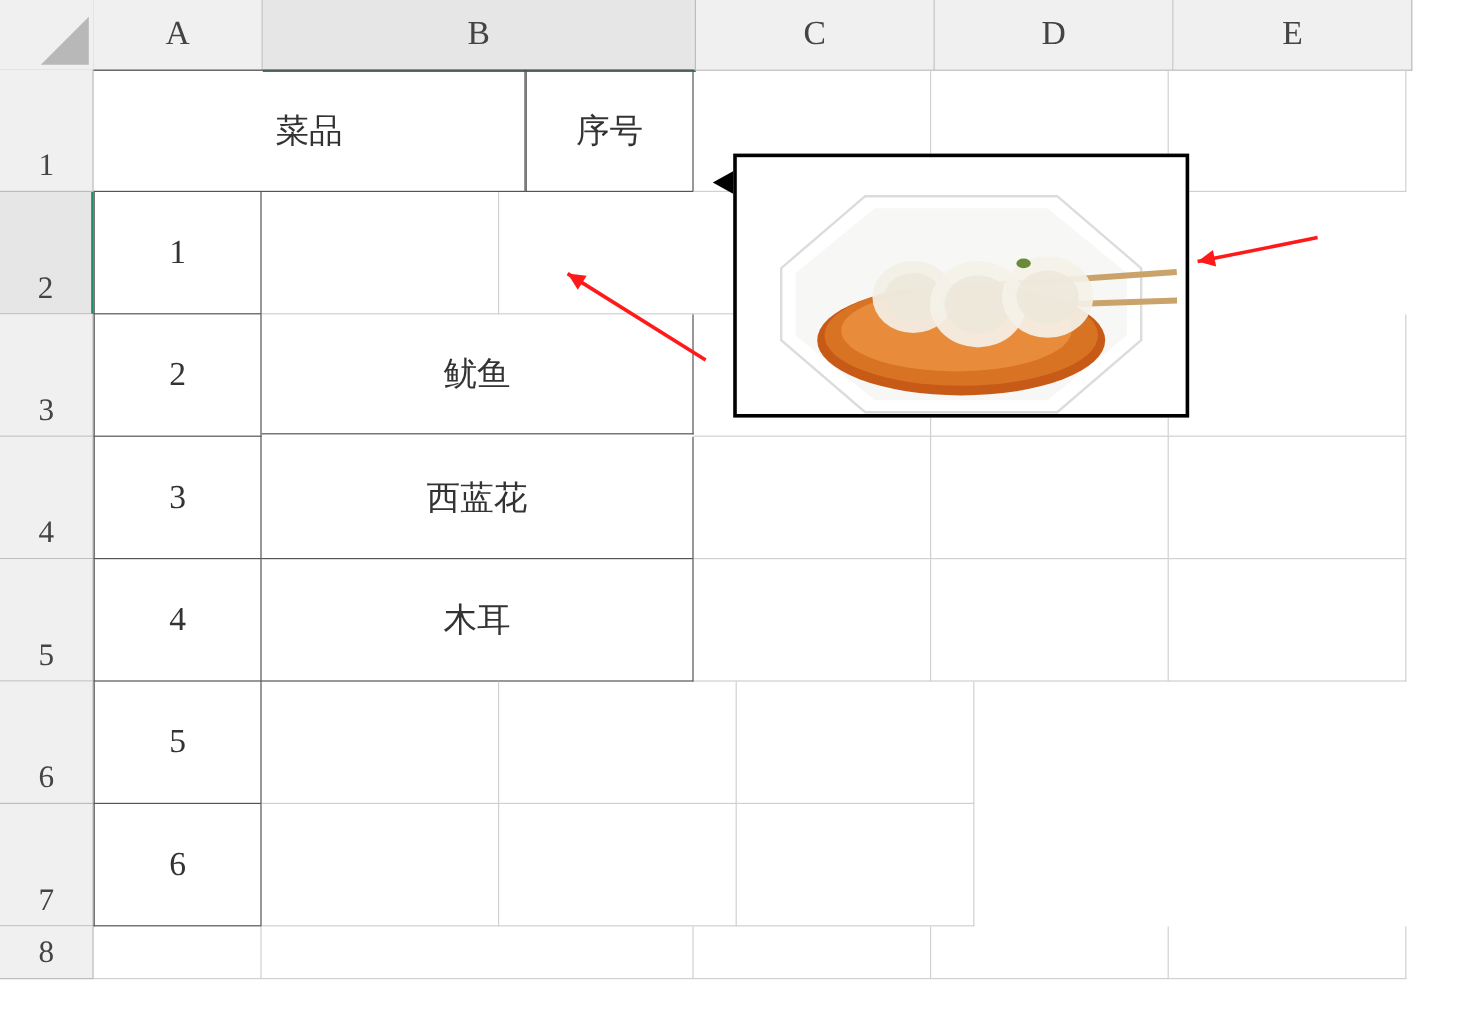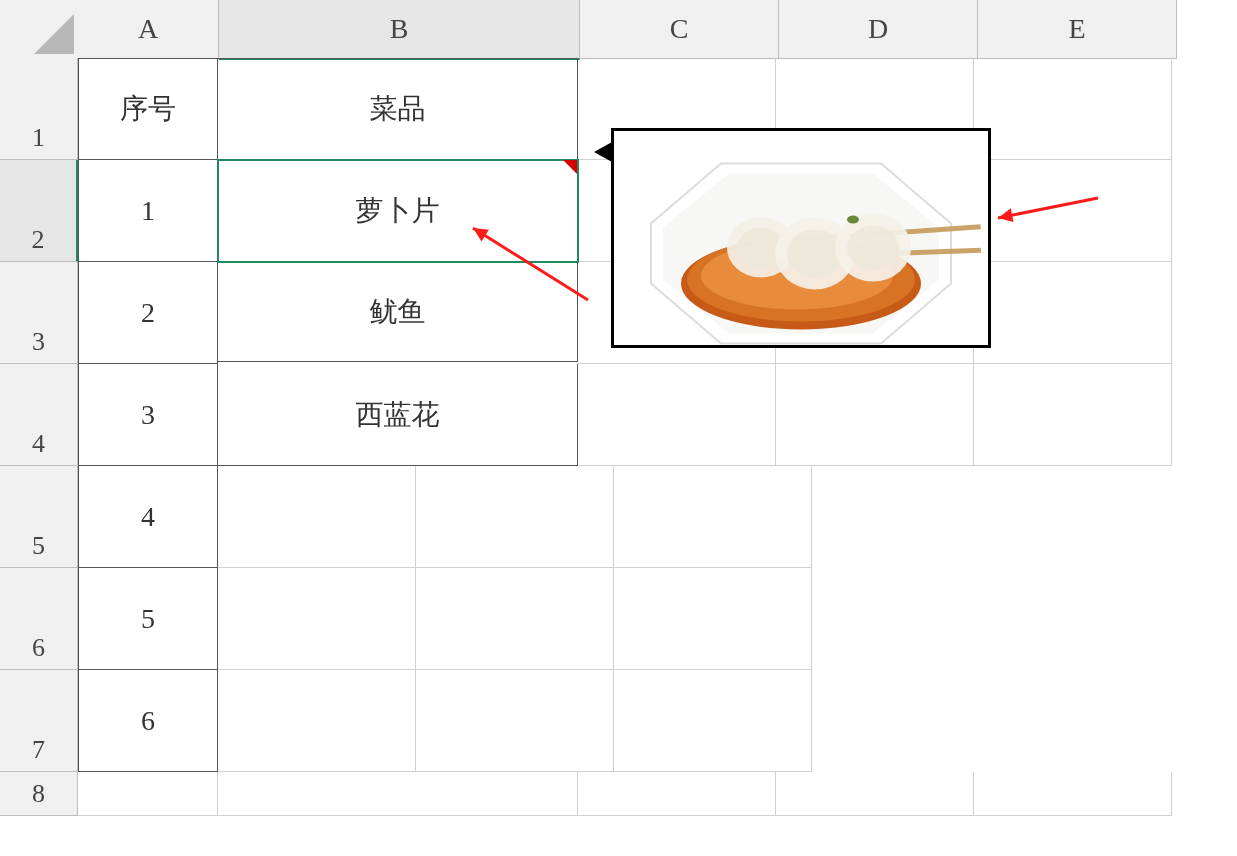--- a/index.html
+++ b/index.html
@@ -51,49 +51,49 @@
       <div class="row-header sel" style="height: 102px;">2</div>
       <div class="row-header" style="height: 102px;">3</div>
       <div class="row-header" style="height: 102px;">4</div>
       <div class="row-header" style="height: 102px;">5</div>
       <div class="row-header" style="height: 102px;">6</div>
       <div class="row-header" style="height: 102px;">7</div>
       <div class="row-header" style="height: 44px;">8</div>
     </div>
   <div class="grid" id="grid">
       <div class="grow">
+        <div class="cell tbl serif" style="width: 360px; height: 102px;">菜品</div>
         <div class="cell tbl first-col serif" style="width: 140px; height: 102px;">序号</div>
-        <div class="cell tbl serif" style="width: 360px; height: 102px;">菜品</div>
         <div class="cell" style="width: 198px; height: 102px;"></div>
         <div class="cell" style="width: 198px; height: 102px;"></div>
         <div class="cell" style="width: 198px; height: 102px;"></div>
       </div>
       <div class="grow">
         <div class="cell tbl first-col serif" style="width: 140px; height: 102px;">1</div>
-        <div class="cell tbl serif sel-cell" style="width: 360px; height: 102px;">萝卜片<div class="comment-mark"></div></div>
         <div class="cell" style="width: 198px; height: 102px;"></div>
         <div class="cell" style="width: 198px; height: 102px;"></div>
         <div class="cell" style="width: 198px; height: 102px;"></div>
       </div>
       <div class="grow">
         <div class="cell tbl first-col serif" style="width: 140px; height: 102px;">2</div>
         <div class="cell tbl serif" style="width: 360px; height: 100px;">鱿鱼</div>
         <div class="cell" style="width: 198px; height: 102px;"></div>
         <div class="cell" style="width: 198px; height: 102px;"></div>
         <div class="cell" style="width: 198px; height: 102px;"></div>
       </div>
       <div class="grow">
         <div class="cell tbl first-col serif" style="width: 140px; height: 102px;">3</div>
         <div class="cell tbl serif" style="width: 360px; height: 102px;">西蓝花</div>
         <div class="cell" style="width: 198px; height: 102px;"></div>
         <div class="cell" style="width: 198px; height: 102px;"></div>
         <div class="cell" style="width: 198px; height: 102px;"></div>
       </div>
       <div class="grow">
         <div class="cell tbl first-col serif" style="width: 140px; height: 102px;">4</div>
+        <div class="cell tbl serif" style="width: 360px; height: 102px;">木耳</div>
         <div class="cell" style="width: 198px; height: 102px;"></div>
         <div class="cell" style="width: 198px; height: 102px;"></div>
         <div class="cell" style="width: 198px; height: 102px;"></div>
       </div>
       <div class="grow">
         <div class="cell tbl first-col serif" style="width: 140px; height: 102px;">5</div>
         <div class="cell" style="width: 198px; height: 102px;"></div>
         <div class="cell" style="width: 198px; height: 102px;"></div>
         <div class="cell" style="width: 198px; height: 102px;"></div>
       </div>

